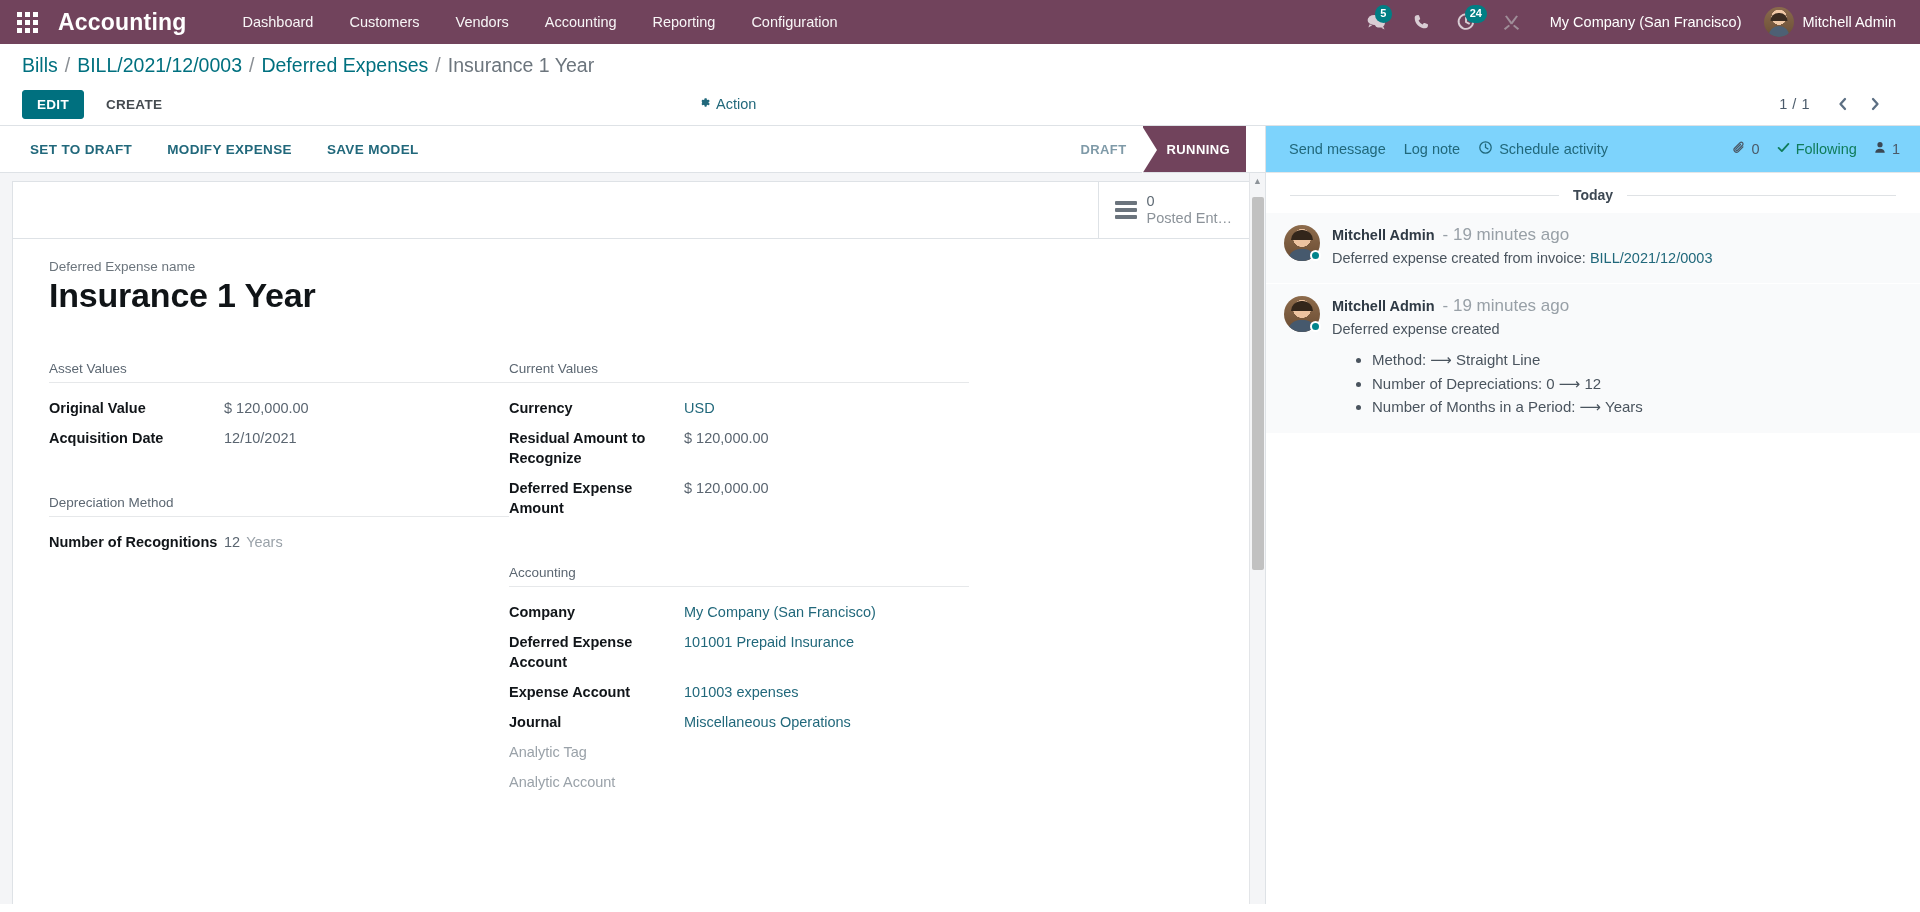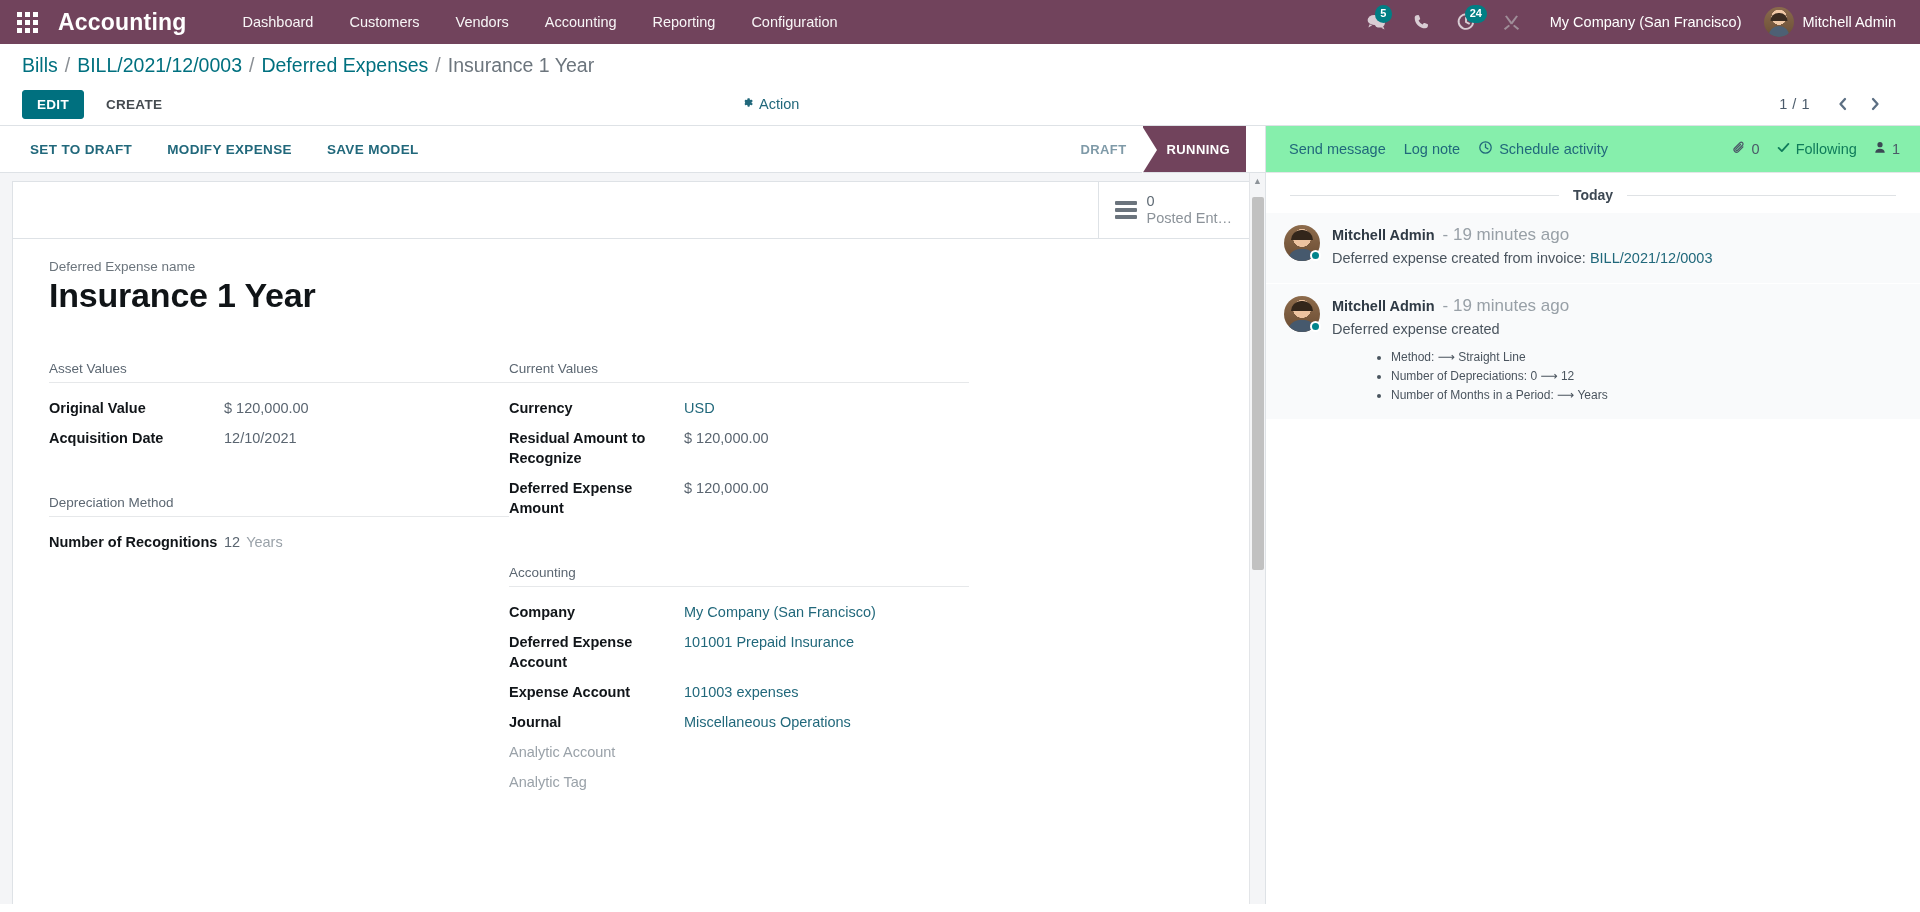--- a/index.html
+++ b/index.html
@@ -173,21 +173,21 @@
     font-weight: bold;
     letter-spacing: .3px;
     padding: 6px 13px;
     margin-left: 8px;
     border-radius: 3px;
     cursor: pointer;
     text-transform: uppercase;
   }
   .cp-center {
     position: absolute;
-    left: 711px;
+    left: 668px;
     display: flex;
     align-items: center;
   }
   .action-btn {
     background: transparent;
     border: 0;
     color: #21687b;
     font-size: 14.5px;
     cursor: pointer;
     display: flex;
@@ -388,21 +388,21 @@
     width: 12px;
     height: 373px;
     background: #c1c1c1;
     border-radius: 2px;
     cursor: pointer;
   }
 
   
   .chatter {
     flex: 1 1 auto;
-    background: #86efac;
+    background: #7dd3fc;
     border-left: 1px solid #dee2e6;
     display: flex;
     flex-direction: column;
     overflow: hidden;
   }
   .chatter-topbar {
     display: flex;
     align-items: center;
     height: 47px;
     padding: 0 20px 0 14px;
@@ -509,24 +509,23 @@
     margin-top: 3px;
     line-height: 1.45;
   }
   .msg-text .link { color: #21687b; cursor: pointer; }
   .msg-list {
     margin: 8px 0 0 0;
     padding-left: 40px;
     list-style: disc;
   }
   .msg-list li {
-    font-size: 12px;
+    font-size: 15px;
     color: #4a545e;
     line-height: 1.58;
-    margin-left: 19px;
   }
 </style>
 </head>
 <body>
 
 <div class="navbar">
   <div class="apps-grid">
     <i></i>
       <i></i>
       <i></i>
@@ -743,25 +742,25 @@
                   </tr>
                   <tr>
                     <td class="flabel">Expense Account</td>
                     <td class="fvalue"><span class="link">101003 expenses</span></td>
                   </tr>
                   <tr>
                     <td class="flabel">Journal</td>
                     <td class="fvalue"><span class="link">Miscellaneous Operations</span></td>
                   </tr>
                   <tr>
+                    <td class="flabel muted">Analytic Tag</td>
+                    <td class="fvalue"></td>
+                  </tr>
+                  <tr>
                     <td class="flabel muted">Analytic Account</td>
-                    <td class="fvalue"></td>
-                  </tr>
-                  <tr>
-                    <td class="flabel muted">Analytic Tag</td>
                     <td class="fvalue"></td>
                   </tr>
                 </tbody>
                   </table>
               </div>
 
             </div>
           </div>
         </div>
       </div>

